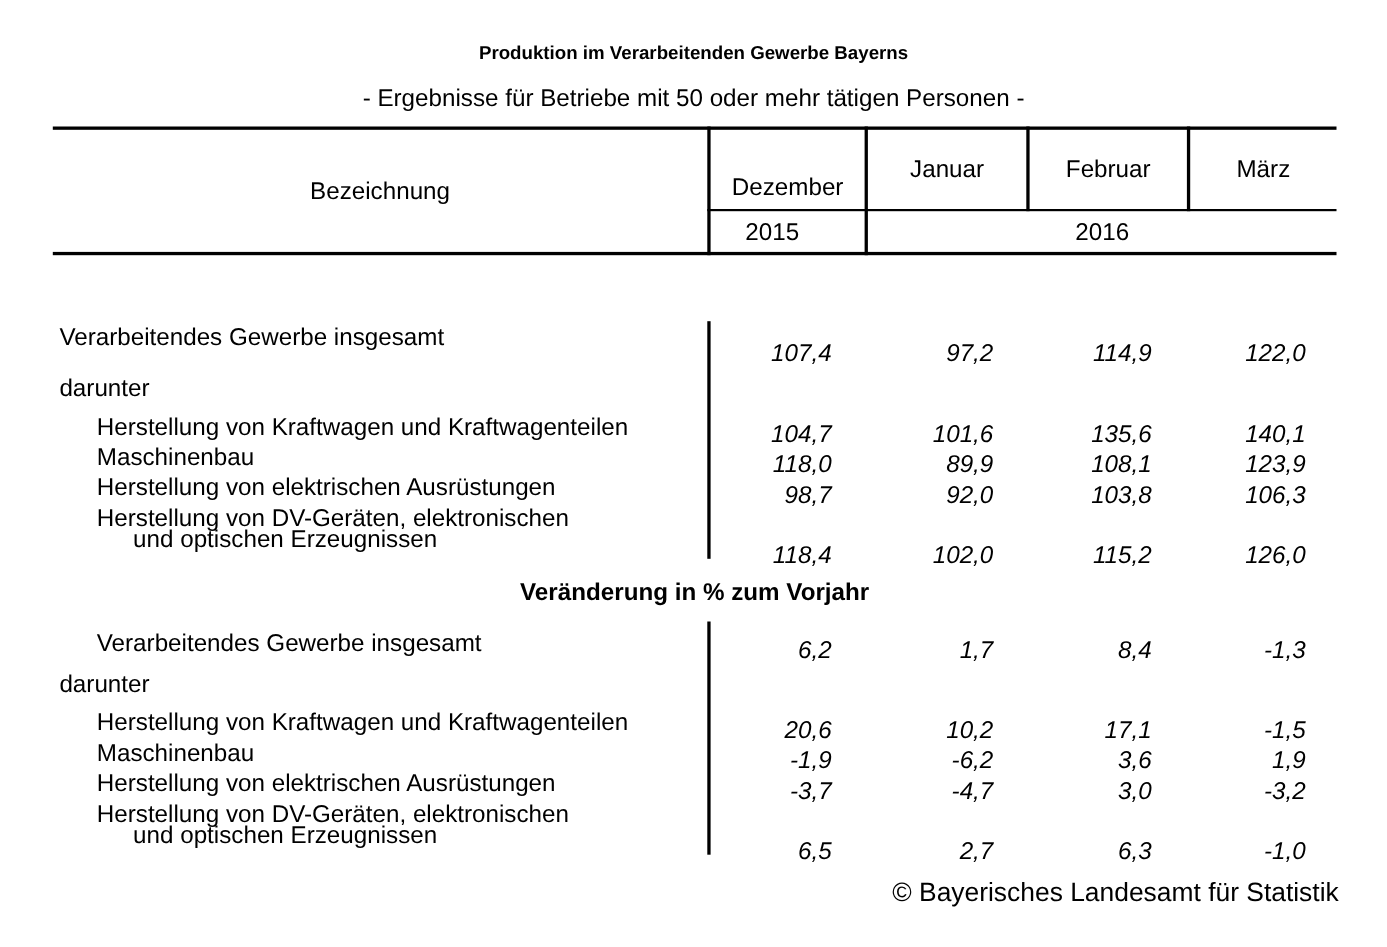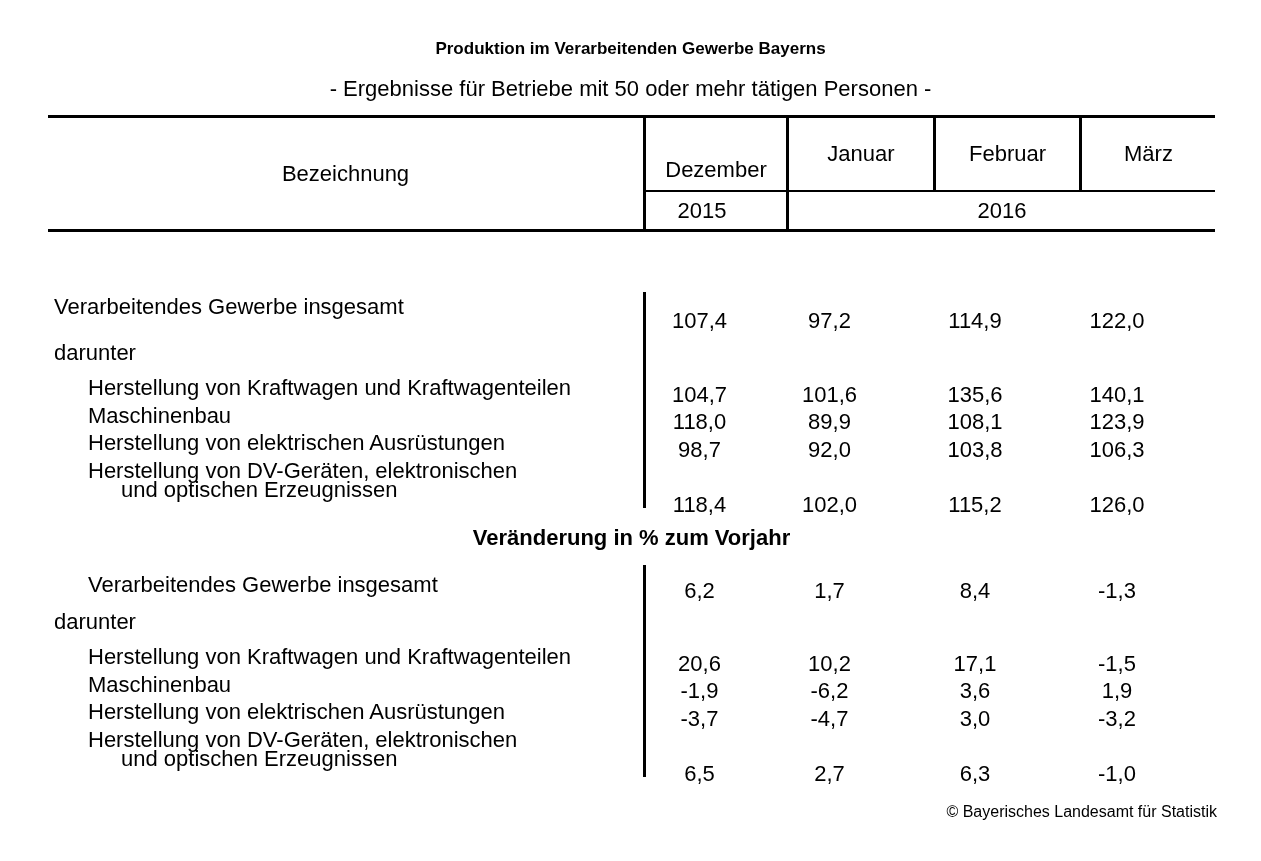--- a/index.html
+++ b/index.html
@@ -28,27 +28,27 @@
   .section-title {
     position:absolute; left:48px; width:1167px;
     text-align:center; font-weight:bold; font-size:22px; line-height:26px;
   }
   .section-body { position:absolute; left:48px; width:1167px; }
   .row { display:flex; height:27.4px; align-items:center; }
   .row .label { width:595px; box-sizing:border-box; white-space:nowrap; }
   .ind0 { padding-left:6px; }
   .ind1 { padding-left:40px;margin-top:16px; }
   .ind2 { padding-left:73px; }
-  .val { text-align:center; white-space:nowrap;margin-top:29px; }
+  .val { font-style:italic; text-align:right; white-space:nowrap;margin-top:29px; }
   .v1 { width:113px; } .v2 { width:147px; } .v3 { width:144px; } .v4 { width:140px; }
   .spacer19 { height:19px; }
   .spacer18 { height:18px; }
   .footer {
     position:absolute; top:802px; right:44px;
-    font-size:16px; line-height:20px; white-space:nowrap;
+    font-size:24px; line-height:20px; white-space:nowrap;
   }
 </style>
 </head>
 <body>
 
 <div class="page">
 
   <div class="doc-title">Produktion im Verarbeitenden Gewerbe Bayerns</div>
   <div class="doc-subtitle">- Ergebnisse für Betriebe mit 50 oder mehr tätigen Personen -</div>
 

